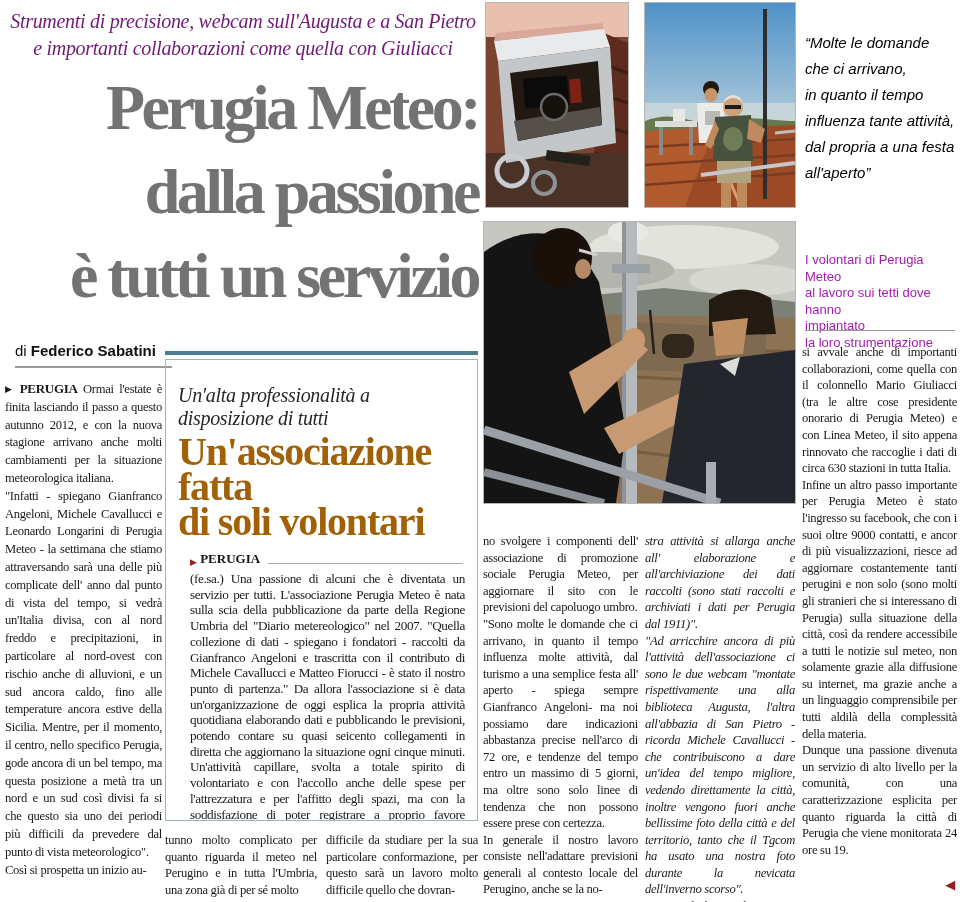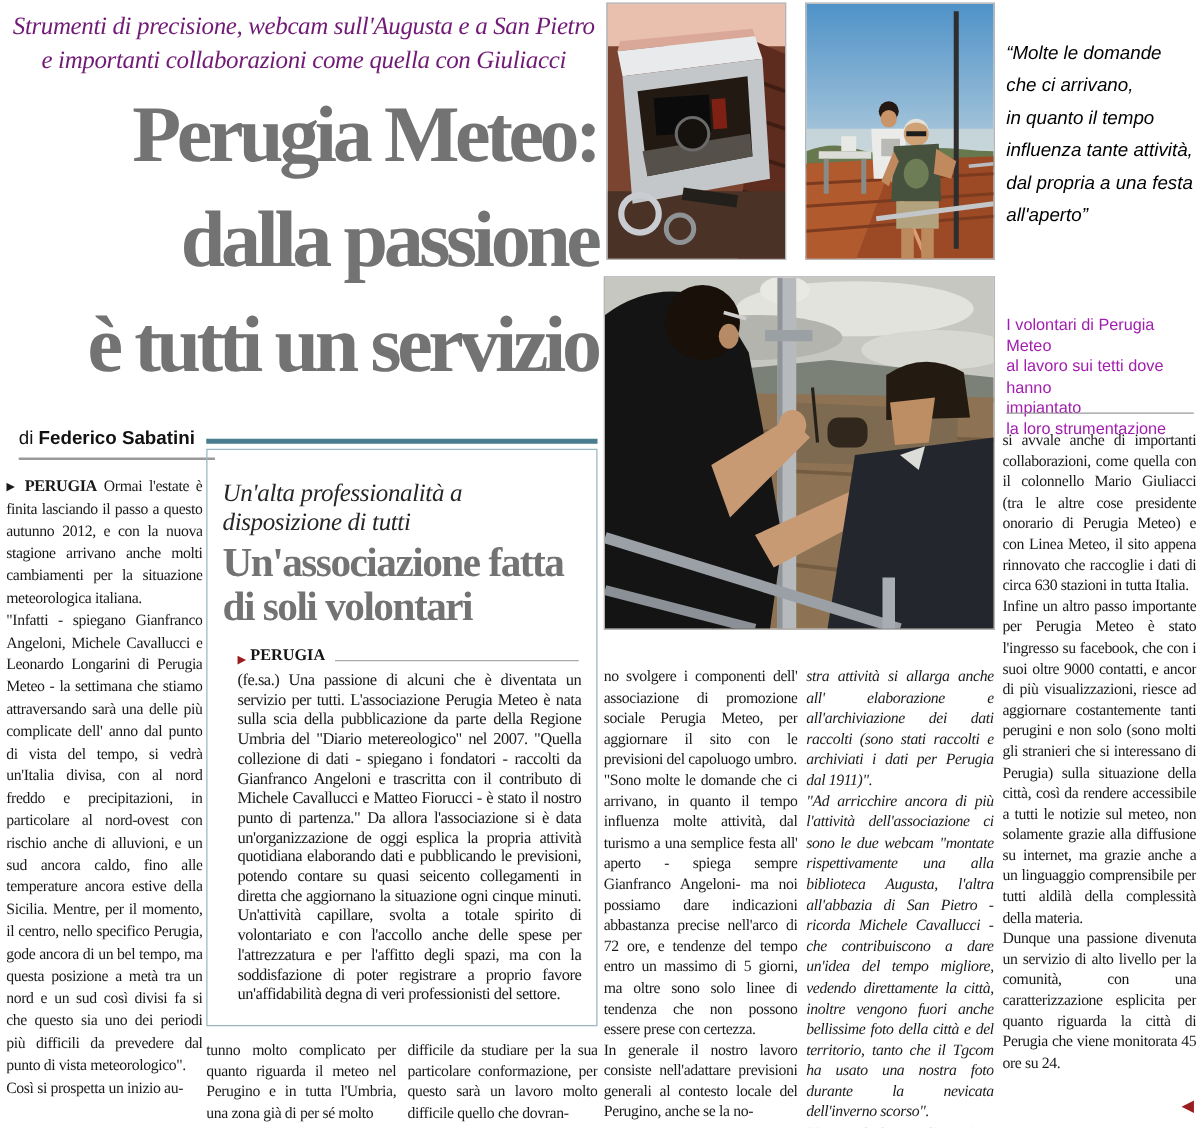--- a/index.html
+++ b/index.html
@@ -34,21 +34,21 @@
   .col4{position:absolute;left:645px;top:533px;width:150px;height:369px;overflow:hidden;font-style:italic;}
   .col5{position:absolute;left:802px;top:344px;width:155px;height:558px;overflow:hidden;}
   .end-marker{position:absolute;right:2px;top:533px;color:#9b1c20;font-size:13px;}
 
   
   .box{position:absolute;left:165px;top:351px;width:313px;}
   .box-bar{height:4px;background:#4a7d8e;}
   .box-frame{border:1px solid #9cb6c0;margin-top:4px;height:428px;overflow:hidden;
              padding:22px 12px 10px 12px;}
   .box-kicker{font-style:italic;font-size:20px;letter-spacing:-0.3px;color:#262626;margin:2px 0 4px 0;}
-  .box-headline{font-size:33px;font-weight:bold;line-height:35px;letter-spacing:-1.2px;color:#737373;}
+  .box-headline{font-size:40px;font-weight:bold;line-height:35px;letter-spacing:-1.2px;color:#a16207;}
   .box-dateline{display:flex;align-items:flex-end;margin:12px 0 4px 12px;font-size:13px;}
   .box-dateline .rule{flex:1;border-bottom:1px solid #aaa;margin:0 2px 3px 8px;}
   .box-body{font-size:13.2px;line-height:15.7px;letter-spacing:-0.4px;text-align:justify;
             padding-left:12px;color:#1a1a1a;}
 
   
   .photo{position:absolute;border:1px solid #b5b5b5;background:#ddd;overflow:hidden;}
   .photo svg{display:block;}
   .photo1{left:485px;top:2px;width:142px;height:204px;}
   .photo2{left:644px;top:2px;width:150px;height:204px;}
@@ -234,17 +234,17 @@
     <span>I volontari di Perugia Meteo</span>
     <span>al lavoro sui tetti dove hanno</span>
     <span>impiantato</span>
     <span>la loro strumentazione</span>
   </div>
   <div class="caption-rule"></div>
 
   <div class="bodytext col5">
     <p>si avvale anche di importanti collaborazioni, come quella con il colonnello Mario Giuliacci (tra le altre cose presidente onorario di Perugia Meteo) e con Linea Meteo, il sito appena rinnovato che raccoglie i dati di circa 630 stazioni in tutta Italia.</p>
     <p>Infine un altro passo importante per Perugia Meteo è stato l'ingresso su facebook, che con i suoi oltre 9000 contatti, e ancor di più visualizzazioni, riesce ad aggiornare costantemente tanti perugini e non solo (sono molti gli stranieri che si interessano di Perugia) sulla situazione della città, così da rendere accessibile a tutti le notizie sul meteo, non solamente grazie alla diffusione su internet, ma grazie anche a un linguaggio comprensibile per tutti aldilà della complessità della materia.</p>
-    <p>Dunque una passione divenuta un servizio di alto livello per la comunità, con una caratterizzazione esplicita per quanto riguarda la città di Perugia che viene monitorata 45 ore su 24.</p>
+    <p>Dunque una passione divenuta un servizio di alto livello per la comunità, con una caratterizzazione esplicita per quanto riguarda la città di Perugia che viene monitorata 24 ore su 19.</p>
     <span class="end-marker">◀</span>
   </div>
 
 </div>
 
 </body></html>

